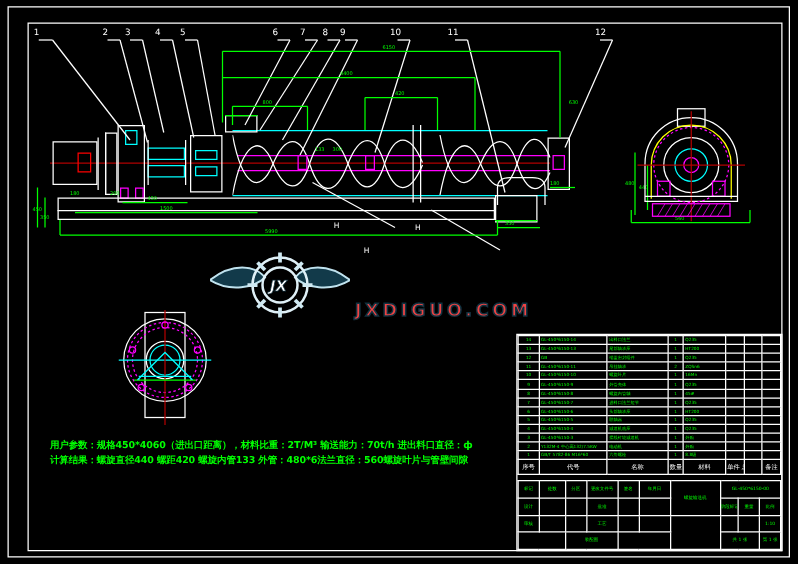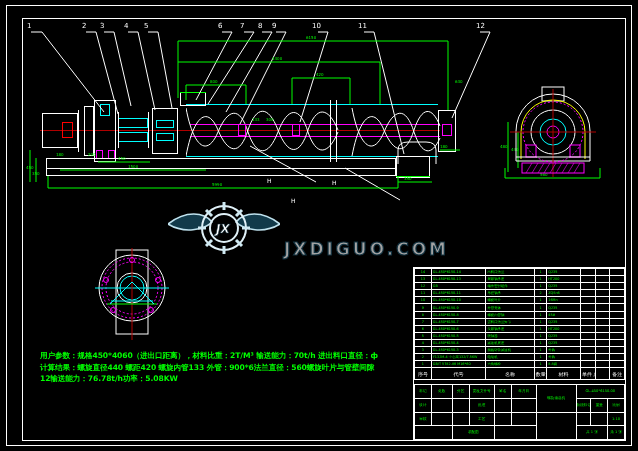--- a/index.html
+++ b/index.html
@@ -114,22 +114,22 @@
   #wm-text {
     position: absolute; left: 112px; top: 0px;
     font-size: 40px; line-height: 44px; font-weight: bold;
     color: #cfe9f2;
     -webkit-text-stroke: 1.5px #1a3d4d;
     letter-spacing: 1px;
     text-shadow: 0 0 1px #2a5a70;
   }
   #wm-url {
     position: absolute; left: 116px; top: 44px;
-    font-size: 17px; line-height: 18px; font-weight: bold;
-    color: #a3a3a3;
+    font-size: 14px; line-height: 18px; font-weight: bold;
+    color: #ef4444;
     -webkit-text-stroke: 1.2px #123240;
     letter-spacing: 3px;
   }
   #wm-jx {
     position: absolute; left: 48px; top: 26px;
     font-size: 12px; font-weight: bold; color: #ffffff;
     -webkit-text-stroke: 0.6px #0d2b38;
     font-style: italic;
   }
 </style>
@@ -375,22 +375,21 @@
         <line x1="74" y1="10" x2="68" y2="16"></line>
         <line x1="44" y1="40" x2="38" y2="46"></line>
       </g>
     </svg>
     <div id="wm-jx">JX</div>
     <div id="wm-url">JXDIGUO.COM</div>
   </div>
 
   <div id="notes" class="abs">
     <div>用户参数：规格450*4060（进出口距离），材料比重：2T/M³  输送能力：70t/h  进出料口直径：ф</div>
-    <div>计算结果：螺旋直径440 螺距420 螺旋内管133 外管：900*6法兰直径：560螺旋叶片与管壁间隙</div>
-    <div>12输送能力：76.78t/h功率：5.08KW</div>
+    <div>计算结果：螺旋直径440 螺距420 螺旋内管133 外管：480*6法兰直径：560螺旋叶片与管壁间隙</div>
   </div>
 
   <div id="title-block" class="abs">
     <div id="bom">
       <table class="cad">
         <colgroup>
           <col style="width:8%">
             <col style="width:26%">
             <col style="width:23%">
           <col style="width:6%">

